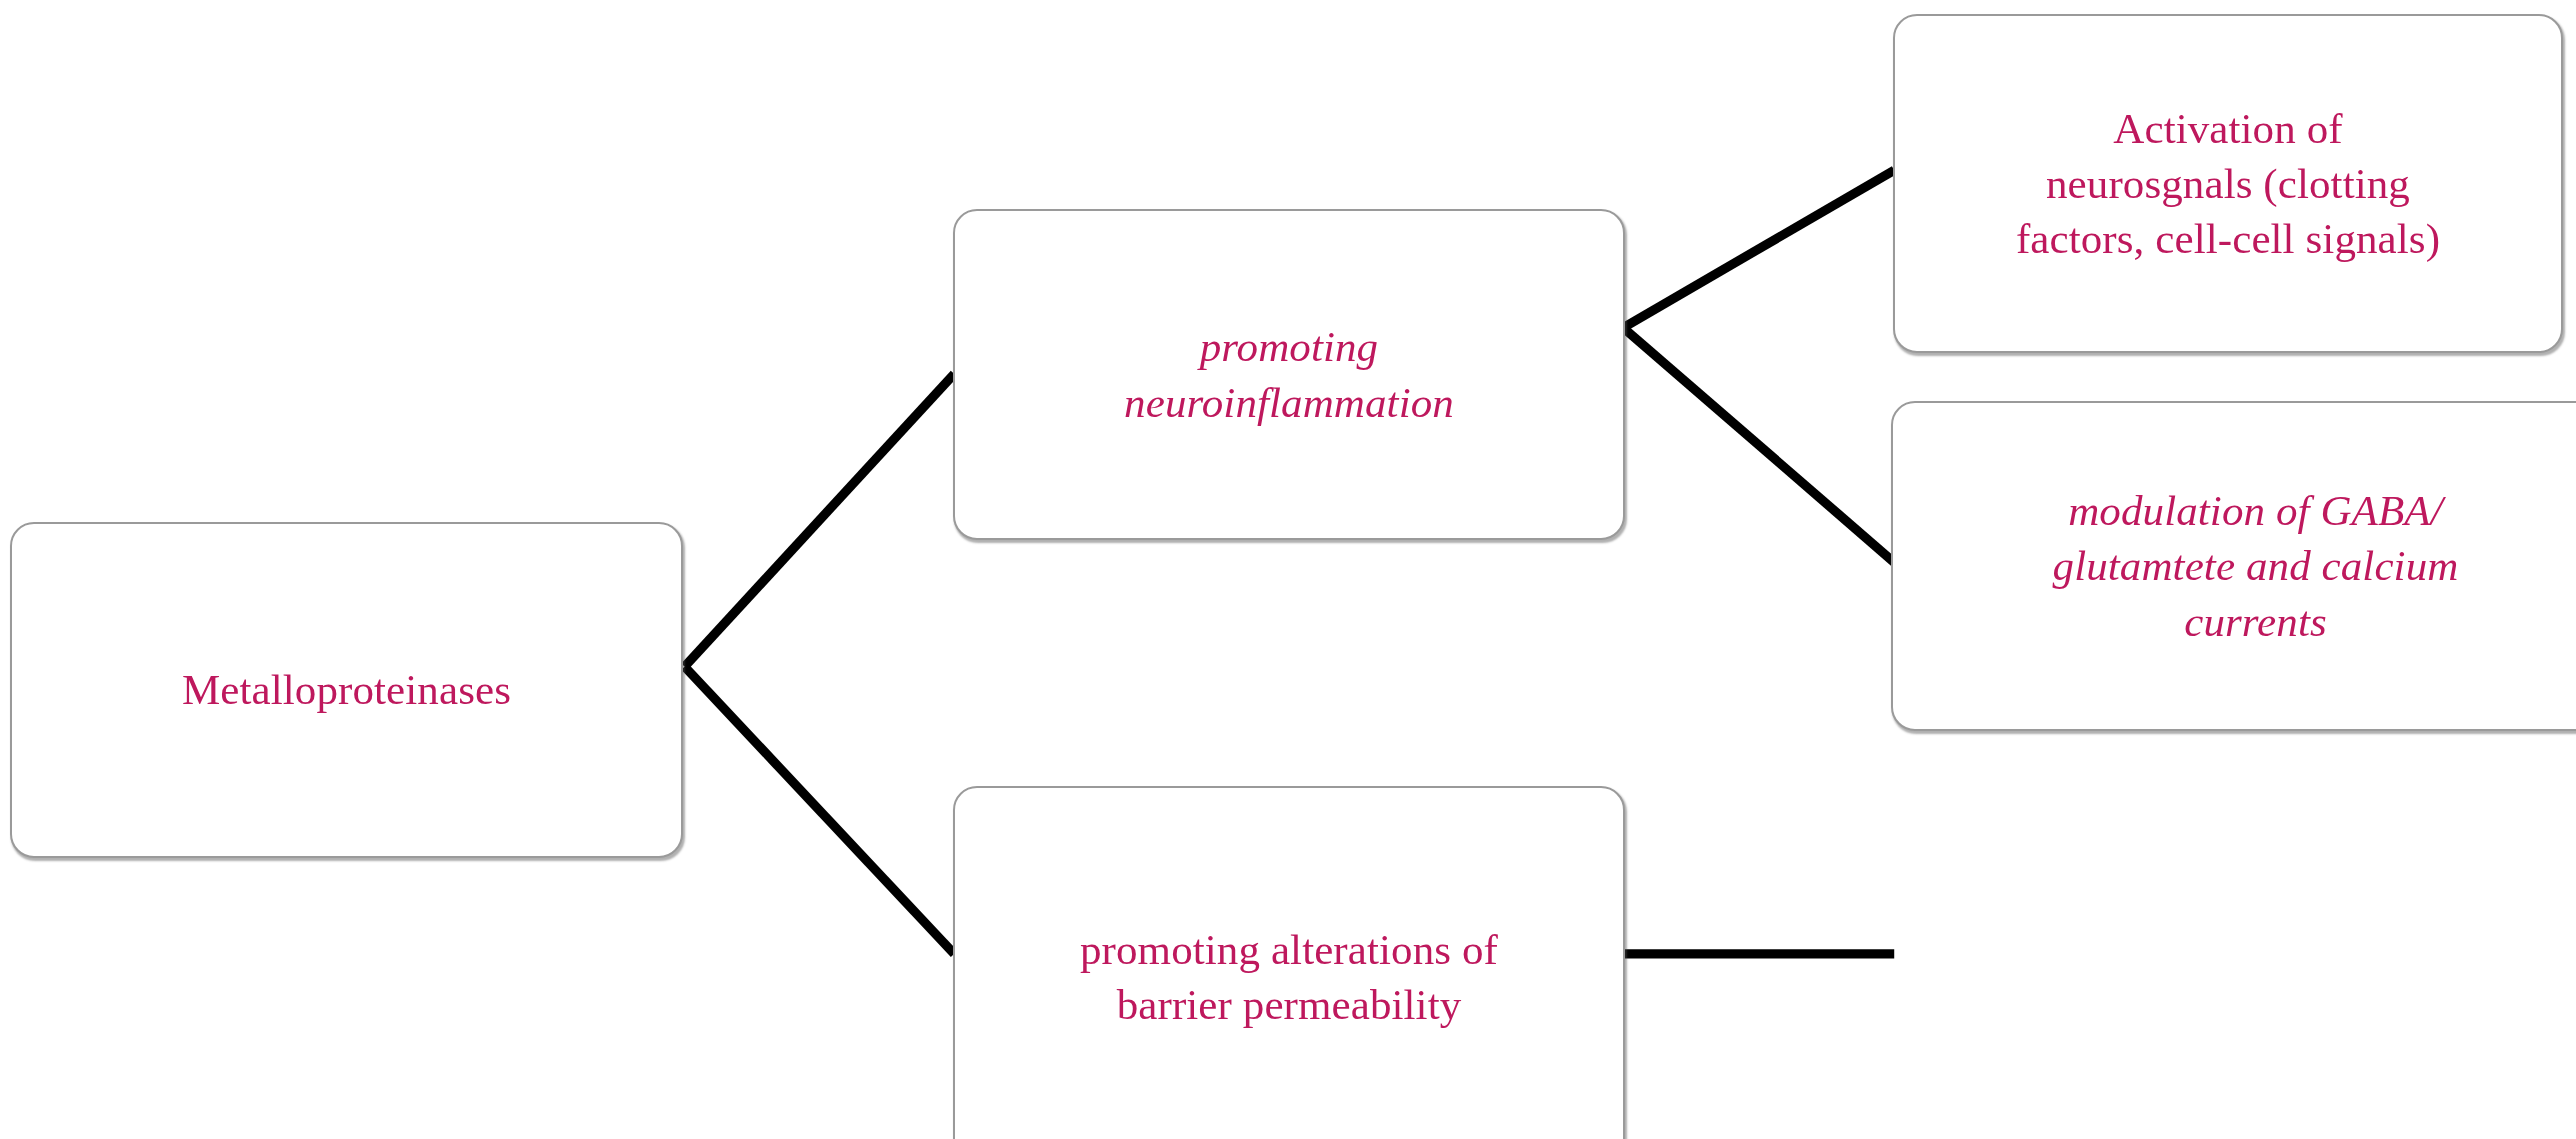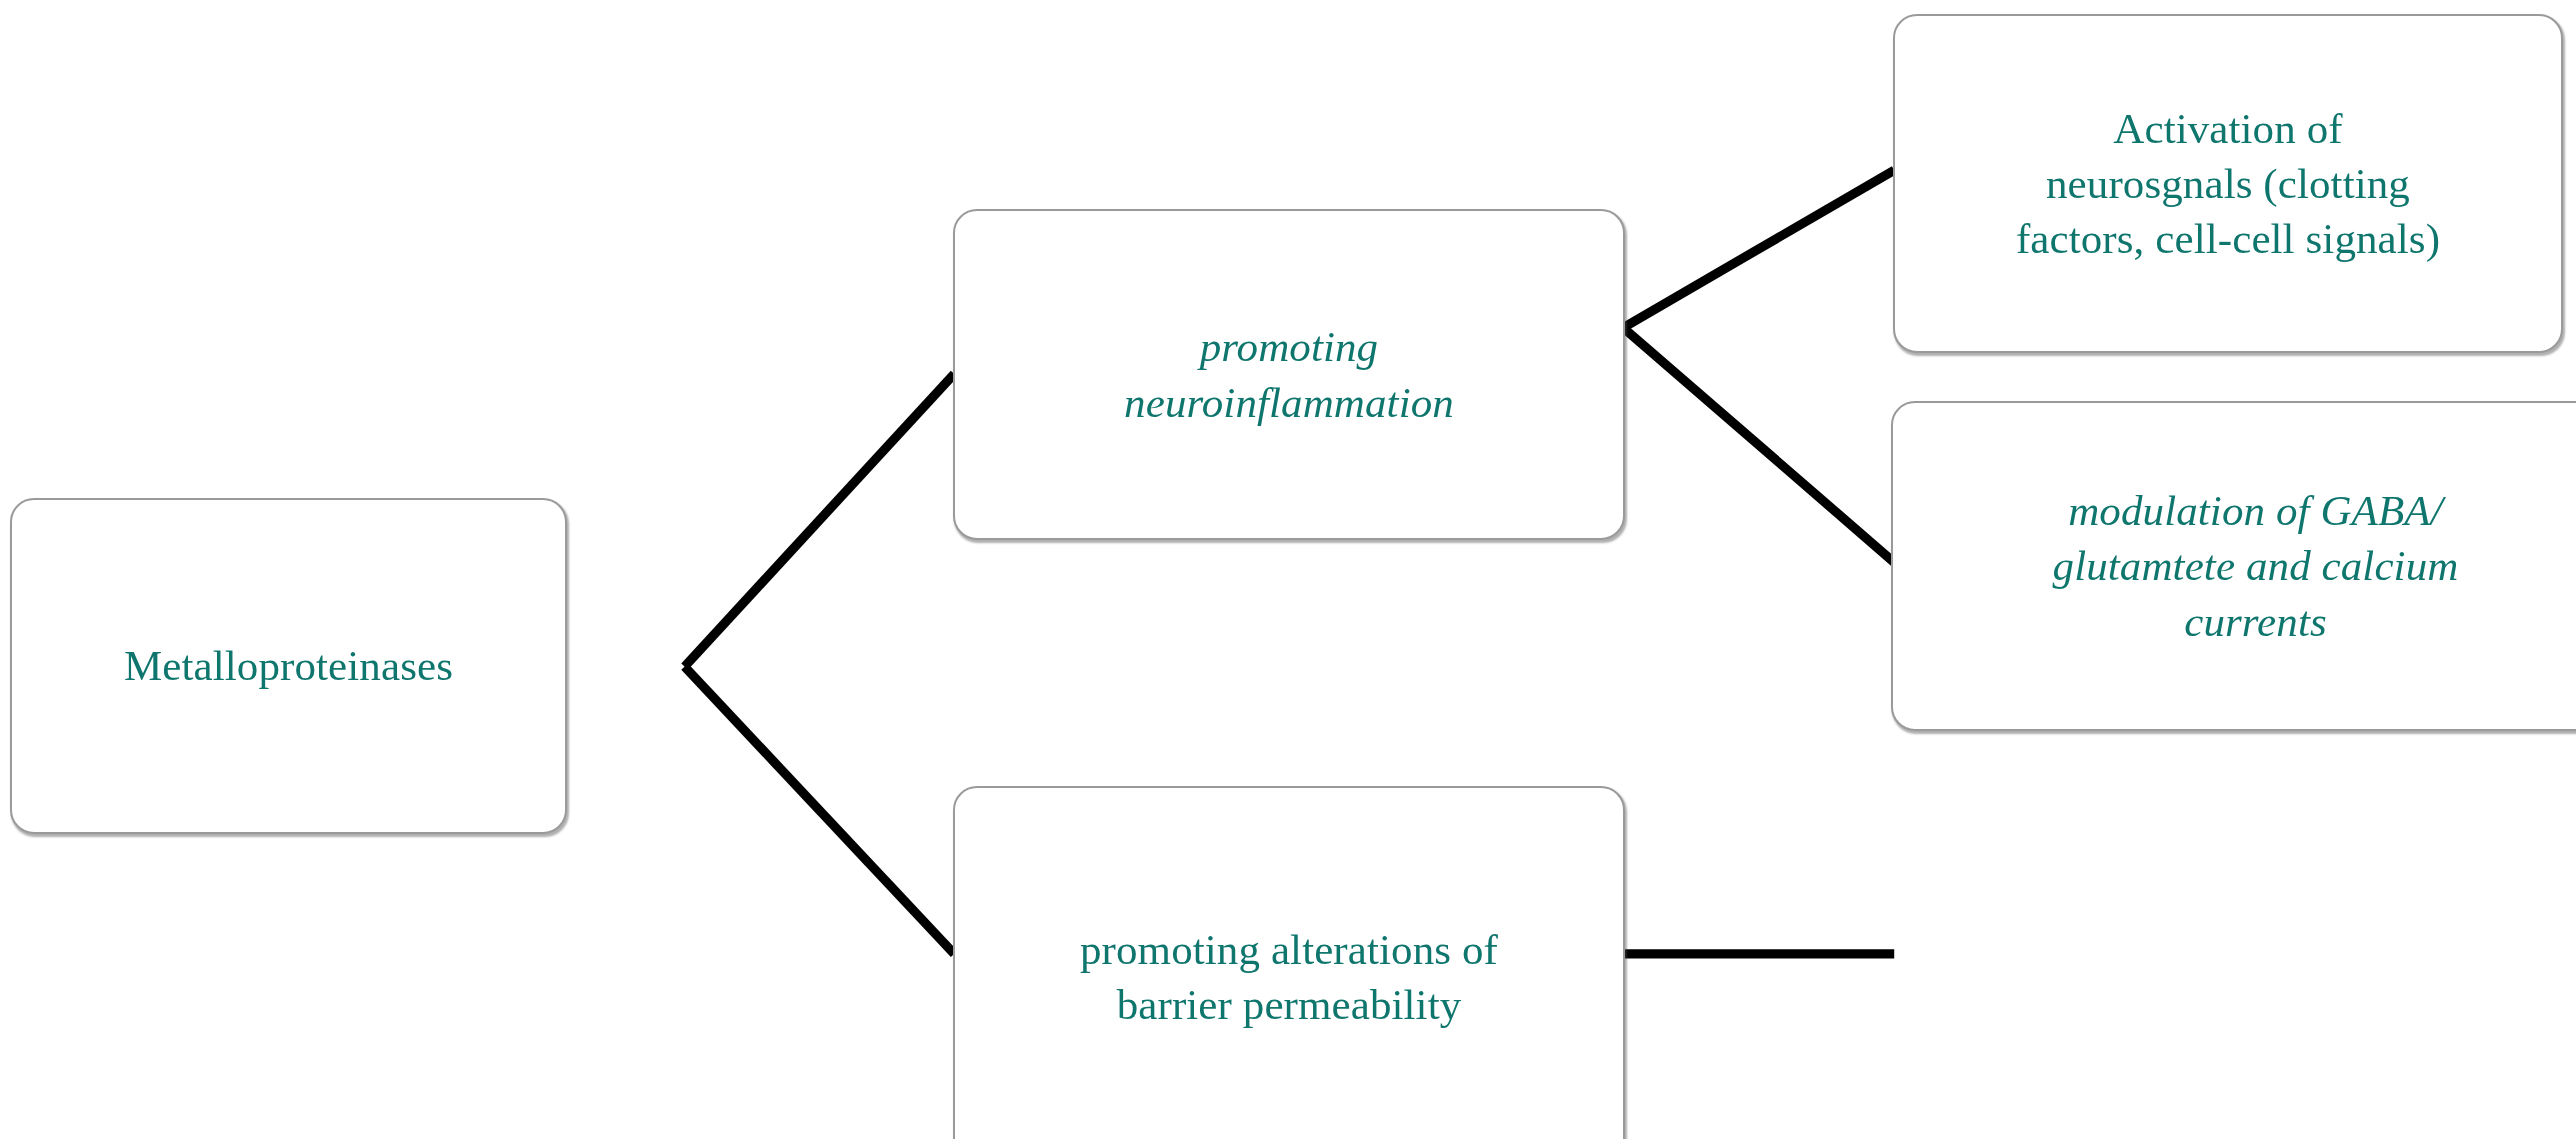--- a/index.html
+++ b/index.html
@@ -23,29 +23,29 @@
     border-radius: 24px;
     display: flex;
     align-items: center;
     justify-content: center;
     text-align: center;
     z-index: 3;
     box-shadow: 1.4px 2.1px 2.1px rgba(80,80,80,0.45);
   }
   .node .label {
     display: block;
-    color: #0f766e;
+    color: #be185d;
     font-size: 43px;
     line-height: 1.28;
     letter-spacing: 0.1px;
     padding: 0 18.4px;
     white-space: pre-line;
   }
   
-  #node-root      { left: 10px;   top: 498px;  width: 557px;  height: 336px; }
+  #node-root      { left: 10px;   top: 522px;  width: 673px;  height: 336px; }
   #node-neuro     { left: 953px; top: 209px;  width: 672px;  height: 331px; font-style: italic; }
   #node-barrier   { left: 953px; top: 786px; width: 672px;  height: 382px; }
   #node-activation{ left: 1893px; top: 14px;   width: 670px;  height: 339px; }
   #node-gaba      { left: 1891px; top: 401px;  width: 729px;  height: 330px; font-style: italic; }
   #node-proteo    { left: 1891px; top: 784px; width: 671px;  height: 336px; }
 
   #connectors {
     position: absolute;
     left: 0; top: 0;
     width: 2576px;

